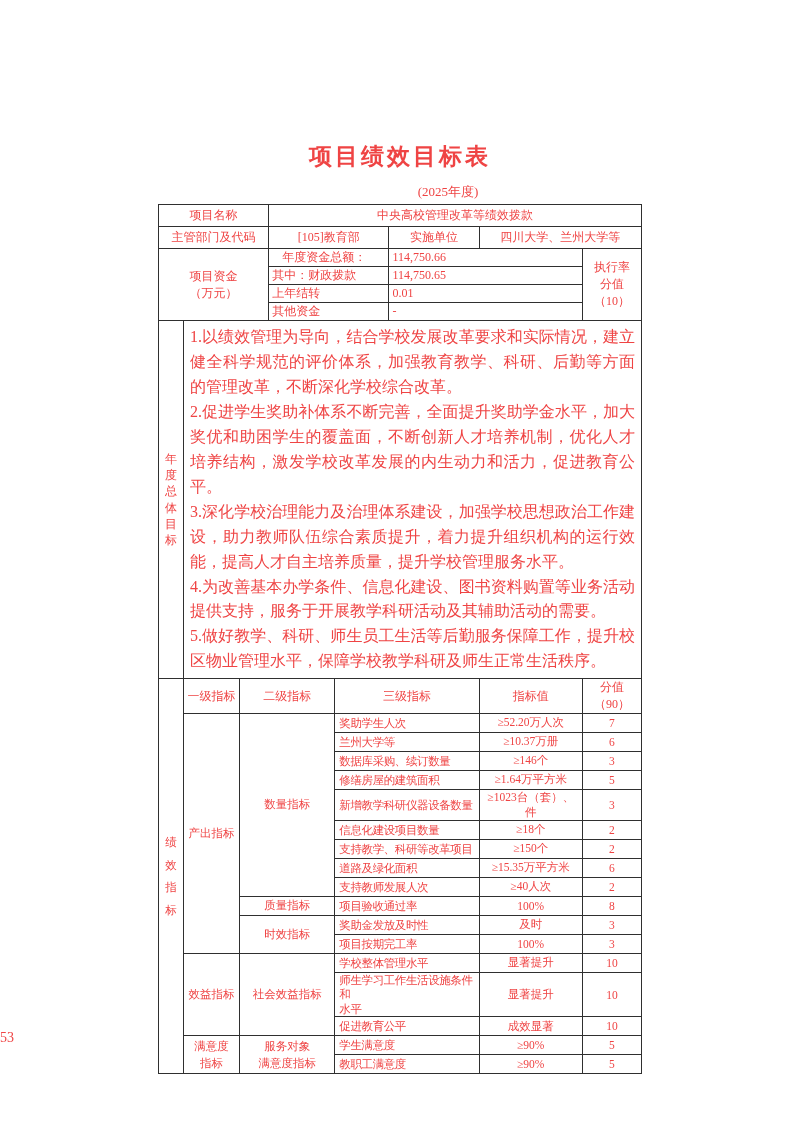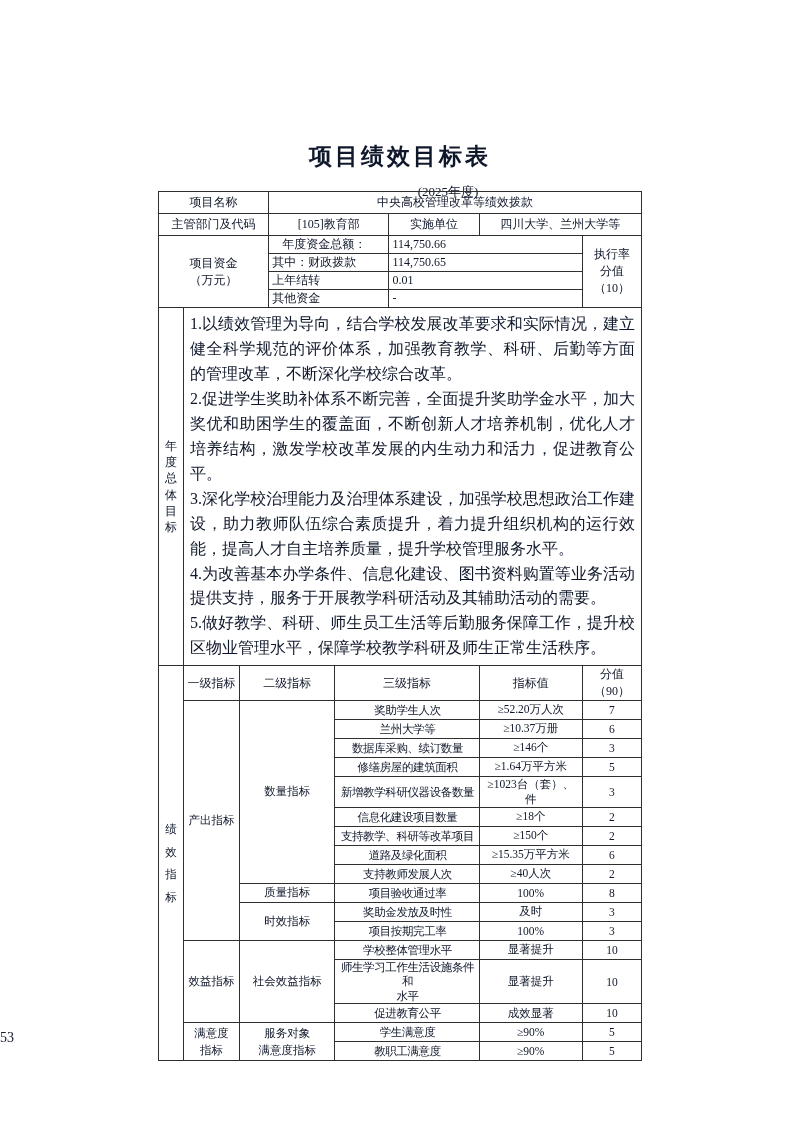--- a/index.html
+++ b/index.html
@@ -1,39 +1,39 @@
 <!DOCTYPE html>
 <html><head>
 <meta charset="utf-8">
 <style>
   html,body{margin:0;padding:0;background:#ffffff;}
   .page{position:relative;width:800px;height:1131px;background:#ffffff;
-        font-family:"Liberation Serif","DejaVu Serif",serif;color:#0f172a;overflow:hidden;}
+        font-family:"Liberation Serif","DejaVu Serif",serif;color:#ef4444;overflow:hidden;}
   .title{position:absolute;top:141px;left:0;width:100%;text-align:center;
          font-family:"Liberation Sans","DejaVu Sans",sans-serif;
          font-size:23px;font-weight:700;letter-spacing:3px;}
   .subtitle{position:absolute;top:183px;left:0;width:100%;text-align:center;font-size:13px;padding-left:48px;}
-  .tables{position:absolute;left:158px;top:191px;width:486px;}
+  .tables{position:absolute;left:158px;top:204px;width:486px;}
   table{border-collapse:collapse;table-layout:fixed;width:484px;}
   #tbl-indicators{margin-top:-1px;}
   td,th{border:1px solid #2f2f2f;padding:0 3px;font-size:12px;font-weight:normal;
         overflow:hidden;vertical-align:middle;}
   .c{text-align:center;}
   .l{text-align:left;padding-left:13px;}
   .r{text-align:left;}
   .val{text-align:left;padding-right:5px;}
   .ml{white-space:pre-line;text-align:center;line-height:1.4;}
   .vlab{white-space:pre-line;text-align:center;line-height:1.35;padding:0;}
   .vlab2{white-space:pre-line;text-align:center;line-height:1.95;padding:0;}
   .rh22{height:22px;} .rh18{height:18px;} .rh19{height:19px;}
   .rh31{height:31px;} .rhead{height:30px;} .goalrow{height:145px;}
   .goals{vertical-align:middle;padding:4px 6px 4px 6px;}
   .goals p{margin:0;font-size:16px;line-height:1.56;text-align:justify;}
   .ind td{font-size:11.5px;}
-  .iname{text-align:center;padding-left:4px;white-space:pre-line;line-height:1.25;
+  .iname{text-align:left;padding-left:4px;white-space:pre-line;line-height:1.25;
          letter-spacing:-0.4px;font-size:11px;}
   .pagenum{position:absolute;top:1030px;left:0;width:100%;text-align:left;font-size:14px;}
 </style>
 </head>
 <body>
 
 <div class="page">
 
   <div class="title">项目绩效目标表</div>
   <div class="subtitle">(2025年度)</div>

